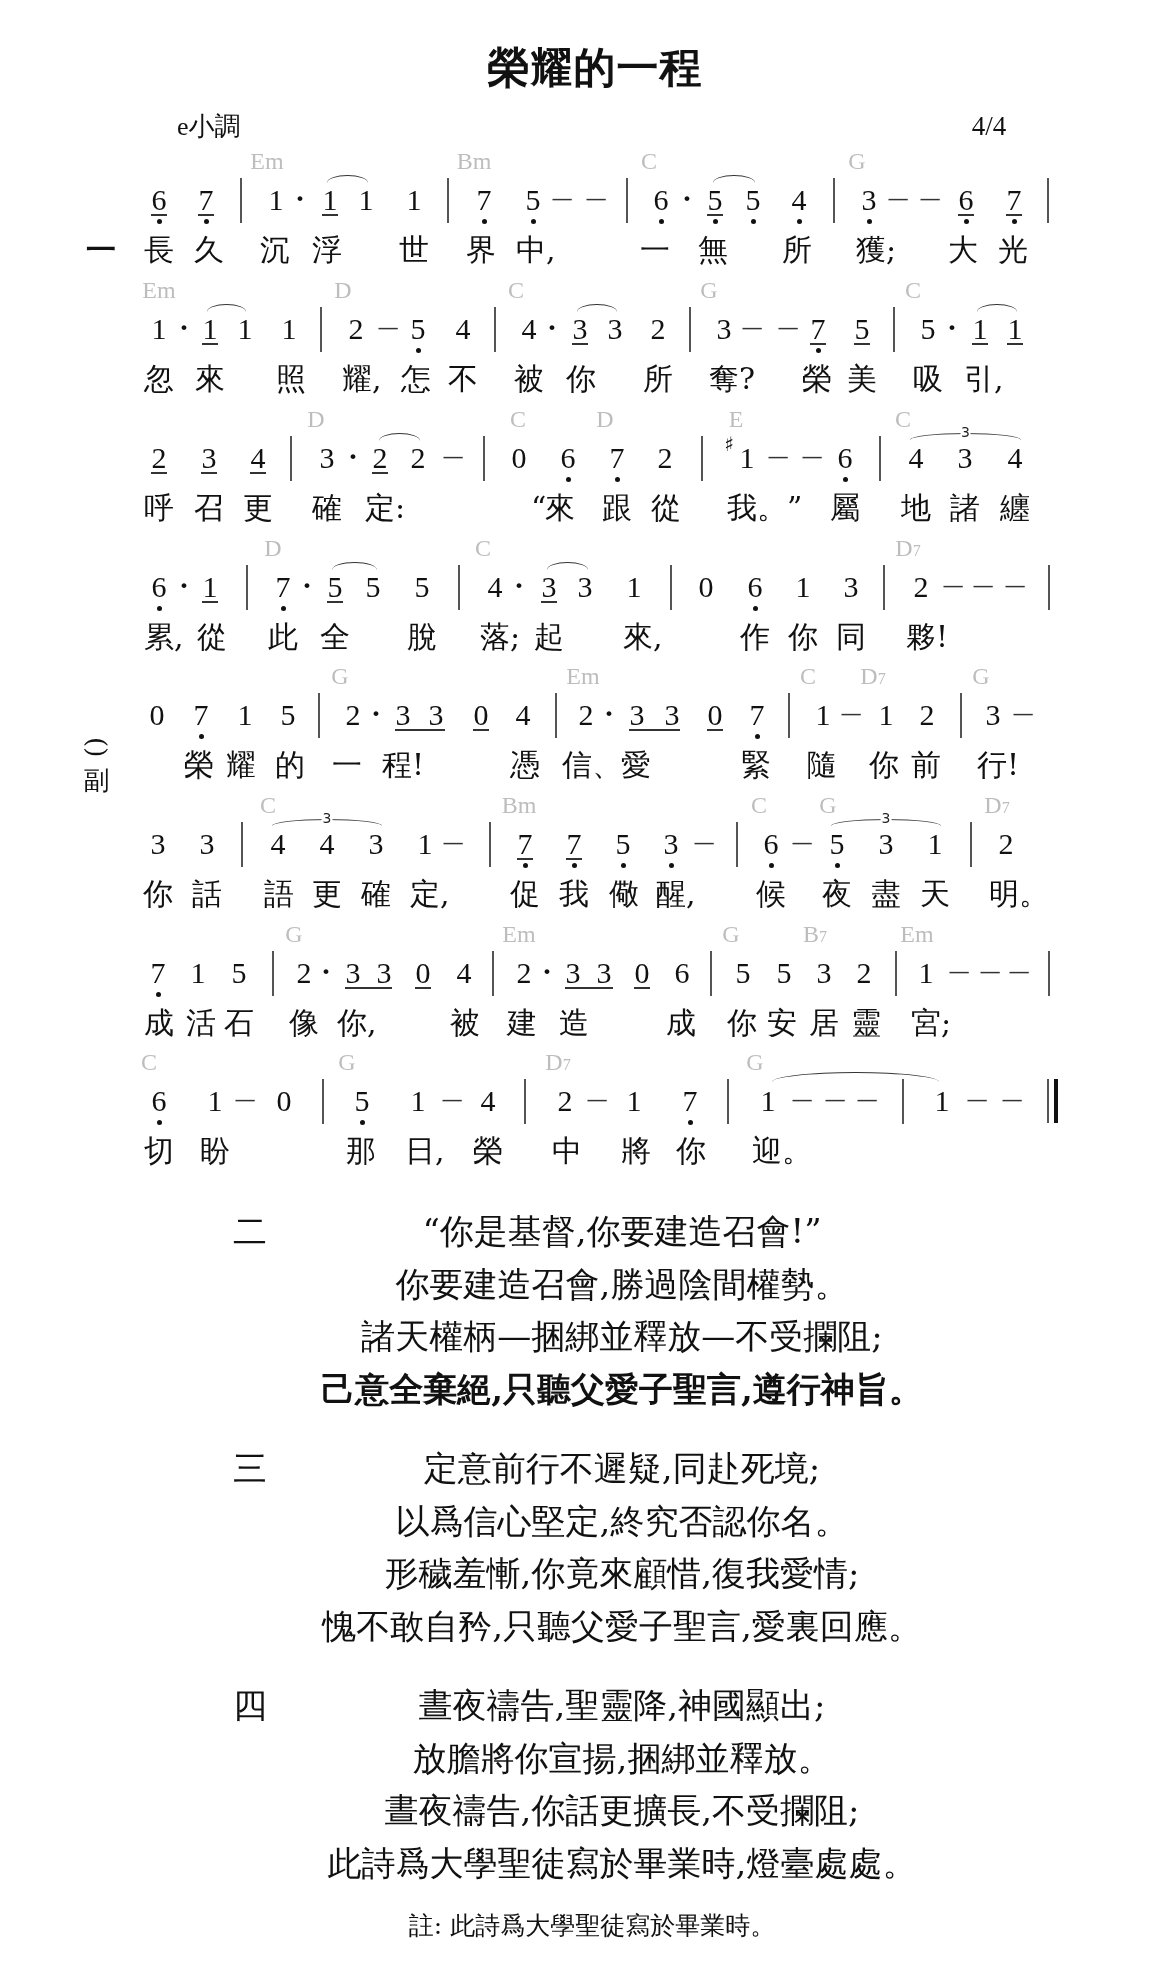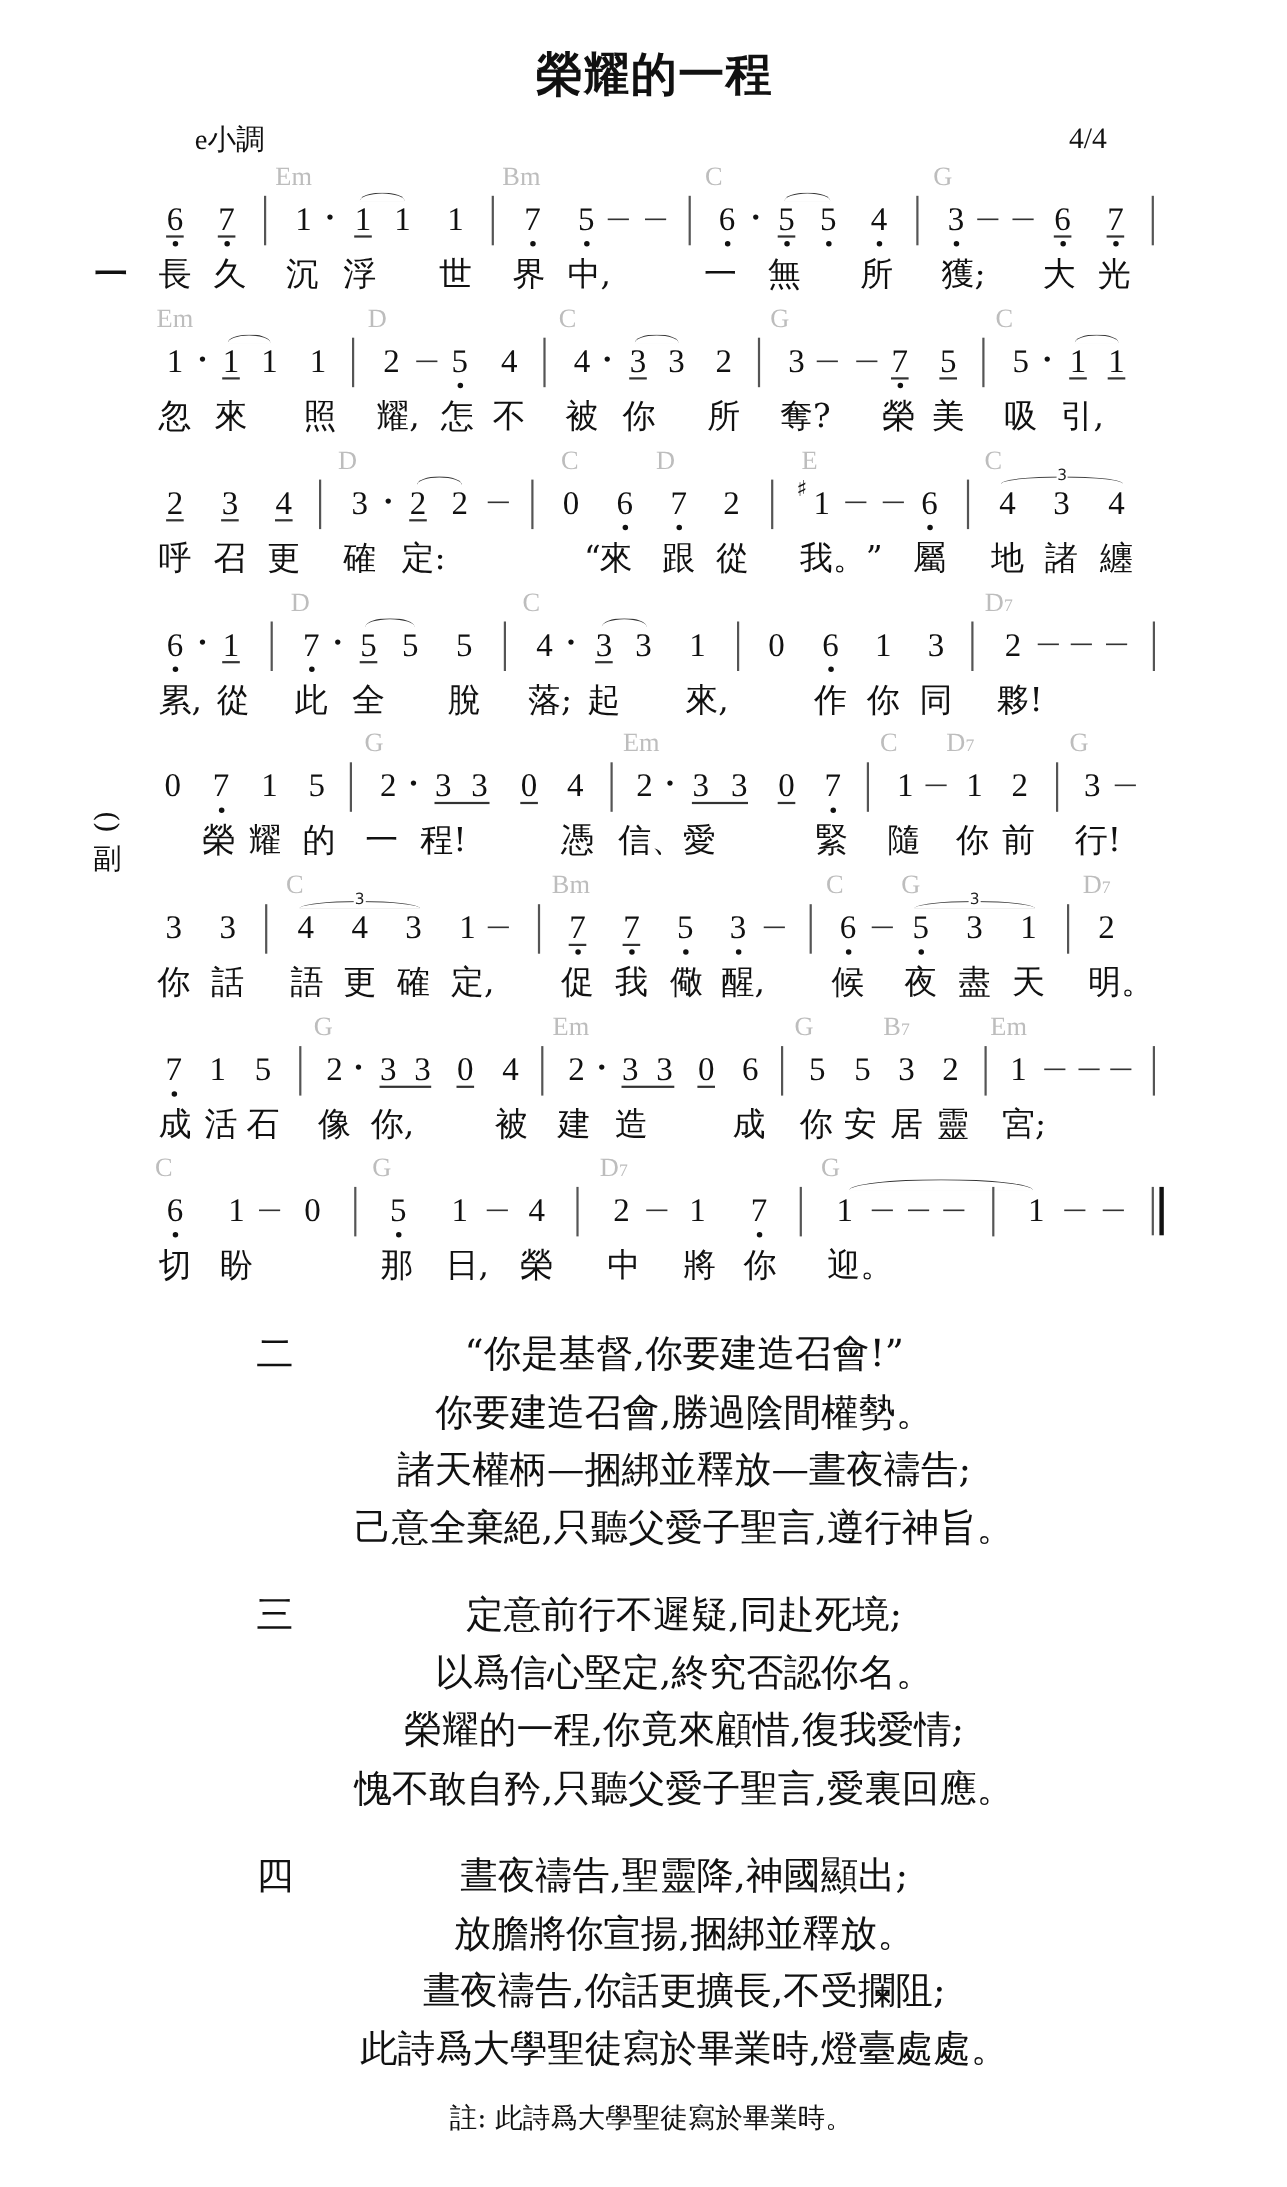--- a/index.html
+++ b/index.html
@@ -496,28 +496,28 @@
         <span class="lyric" style="left: 676px; top: 1134px;">你</span>
         <span class="lyric" style="left: 752px; top: 1134px;">迎。</span>
       </div>
     </div>
 
   <div id="verses">
       <div class="stanza">
         <div class="stanza-num" style="top: 1231px;">二</div>
         <div class="stanza-line" style="top: 1231px;">“你是基督,你要建造召會!”</div>
         <div class="stanza-line" style="top: 1283.5px;">你要建造召會,勝過陰間權勢。</div>
-        <div class="stanza-line" style="top: 1336px;">諸天權柄—捆綁並釋放—晝夜禱告;</div>
-        <div class="stanza-line" style="top: 1388.5px;">己意全棄絕,只聽父愛子聖言,遵行神旨。</div>
+        <div class="stanza-line" style="top: 1336px;">諸天權柄—捆綁並釋放—不受攔阻;</div>
+        <div class="stanza-line" style="top: 1388.5px; font-weight: bold;">己意全棄絕,只聽父愛子聖言,遵行神旨。</div>
       </div>
       <div class="stanza">
         <div class="stanza-num" style="top: 1468px;">三</div>
         <div class="stanza-line" style="top: 1468px;">定意前行不遲疑,同赴死境;</div>
         <div class="stanza-line" style="top: 1520.5px;">以爲信心堅定,終究否認你名。</div>
-        <div class="stanza-line" style="top: 1573px;">榮耀的一程,你竟來顧惜,復我愛情;</div>
+        <div class="stanza-line" style="top: 1573px;">形穢羞慚,你竟來顧惜,復我愛情;</div>
         <div class="stanza-line" style="top: 1625.5px;">愧不敢自矜,只聽父愛子聖言,愛裏回應。</div>
       </div>
       <div class="stanza">
         <div class="stanza-num" style="top: 1705px;">四</div>
         <div class="stanza-line" style="top: 1705px;">晝夜禱告,聖靈降,神國顯出;</div>
         <div class="stanza-line" style="top: 1757.5px;">放膽將你宣揚,捆綁並釋放。</div>
         <div class="stanza-line" style="top: 1810px;">晝夜禱告,你話更擴長,不受攔阻;</div>
         <div class="stanza-line" style="top: 1862.5px;">此詩爲大學聖徒寫於畢業時,燈臺處處。</div>
       </div>
     </div>

